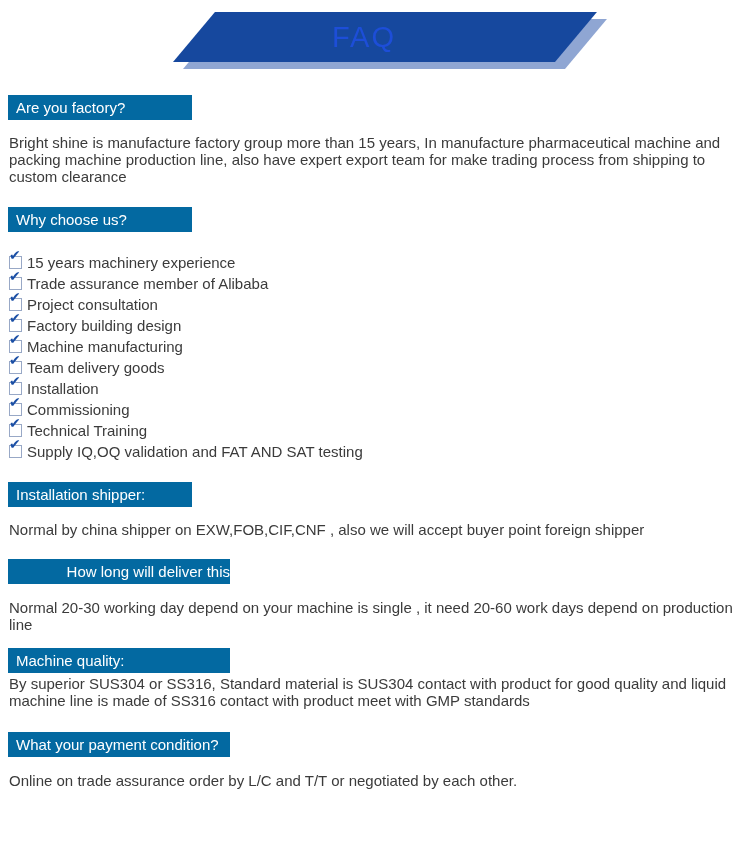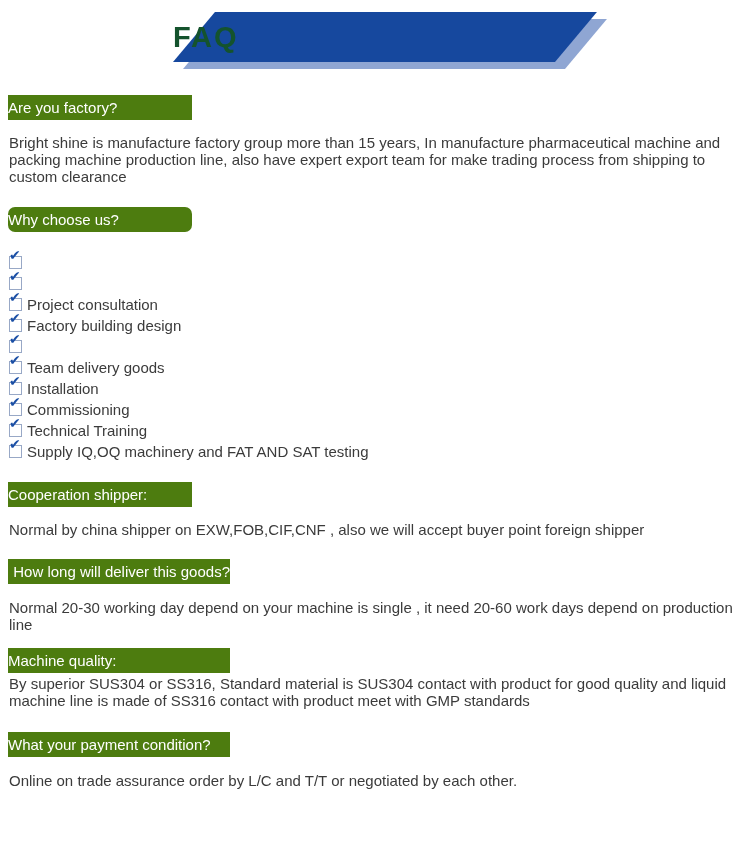--- a/index.html
+++ b/index.html
@@ -41,42 +41,42 @@
     transform: skewX(-40deg);
     transform-origin: left bottom;
   }
   .banner-title {
     position: absolute;
     left: 173px;
     top: 12px;
     width: 382px;
     height: 50px;
     line-height: 50px;
-    text-align: left;
-    color: #14532d;
+    text-align: center;
+    color: #1d4ed8;
     font-size: 29px;
     letter-spacing: 2px;
-    font-weight: bold;
   }
 
   
   .sec-heading {
-    background: #4d7c0f;
+    background: #0369a1;
     color: #ffffff;
     font-size: 15px;
     height: 25px;
     line-height: 25px;
+    padding-left: 8px;
     margin-left: 8px;
     box-sizing: border-box;
   }
   .w-narrow { width: 184px; }
   .w-wide   { width: 222px; }
 
   .h-factory   { margin-top: 17px; }
-  .h-why       { margin-top: 22px; border-radius: 7px; }
+  .h-why       { margin-top: 22px; }
   .h-shipper   { margin-top: 20px; }
   .h-delivery  { margin-top: 21px; text-align: right; }
   .h-quality   { margin-top: 15px; }
   .h-payment   { margin-top: 23px; }
 
   
   .answer {
     margin: 14px 12px 0 9px;
     font-size: 15px;
     line-height: 17px;
@@ -127,42 +127,45 @@
 
 <div class="sec-heading w-narrow h-factory">Are you factory?</div>
 <p class="answer">Bright shine is manufacture factory group more than 15 years, In manufacture pharmaceutical machine and packing machine production line, also have expert export team for make trading process from shipping to custom clearance</p>
 
 <div class="sec-heading w-narrow h-why">Why choose us?</div>
 <ul class="checklist">
   <li>
     <span class="checkbox">
         <span class="tick">✔</span>
       </span>
-  </li>
-  <li>
-    <span class="checkbox">
-        <span class="tick">✔</span>
-      </span>
+    <span>15 years machinery experience</span>
+  </li>
+  <li>
+    <span class="checkbox">
+        <span class="tick">✔</span>
+      </span>
+    <span>Trade assurance member of Alibaba</span>
   </li>
   <li>
     <span class="checkbox">
         <span class="tick">✔</span>
       </span>
     <span>Project consultation</span>
   </li>
   <li>
     <span class="checkbox">
         <span class="tick">✔</span>
       </span>
     <span>Factory building design</span>
   </li>
   <li>
     <span class="checkbox">
         <span class="tick">✔</span>
       </span>
+    <span>Machine manufacturing</span>
   </li>
   <li>
     <span class="checkbox">
         <span class="tick">✔</span>
       </span>
     <span>Team delivery goods</span>
   </li>
   <li>
     <span class="checkbox">
         <span class="tick">✔</span>
@@ -178,25 +181,25 @@
   <li>
     <span class="checkbox">
         <span class="tick">✔</span>
       </span>
     <span>Technical Training</span>
   </li>
   <li>
     <span class="checkbox">
         <span class="tick">✔</span>
       </span>
-    <span>Supply IQ,OQ machinery and FAT AND SAT testing</span>
+    <span>Supply IQ,OQ validation and FAT AND SAT testing</span>
   </li>
 </ul>
 
-<div class="sec-heading w-narrow h-shipper">Cooperation shipper:</div>
+<div class="sec-heading w-narrow h-shipper">Installation shipper:</div>
 <p class="answer">Normal by china shipper on EXW,FOB,CIF,CNF , also we will accept buyer point foreign shipper</p>
 
 <div class="sec-heading w-wide h-delivery">How long will deliver this goods?</div>
 <p class="answer mt15">Normal 20-30 working day depend on your machine is single , it need 20-60 work days depend on production line</p>
 
 <div class="sec-heading w-wide h-quality">Machine quality:</div>
 <p class="answer mt13">By superior SUS304 or SS316, Standard material is SUS304 contact with product for good quality and  liquid machine line is made of SS316 contact with product meet with GMP standards</p>
 
 <div class="sec-heading w-wide h-payment">What your payment condition?</div>
 <p class="answer mt15">Online on trade assurance order by L/C and T/T or negotiated by each other.</p>

